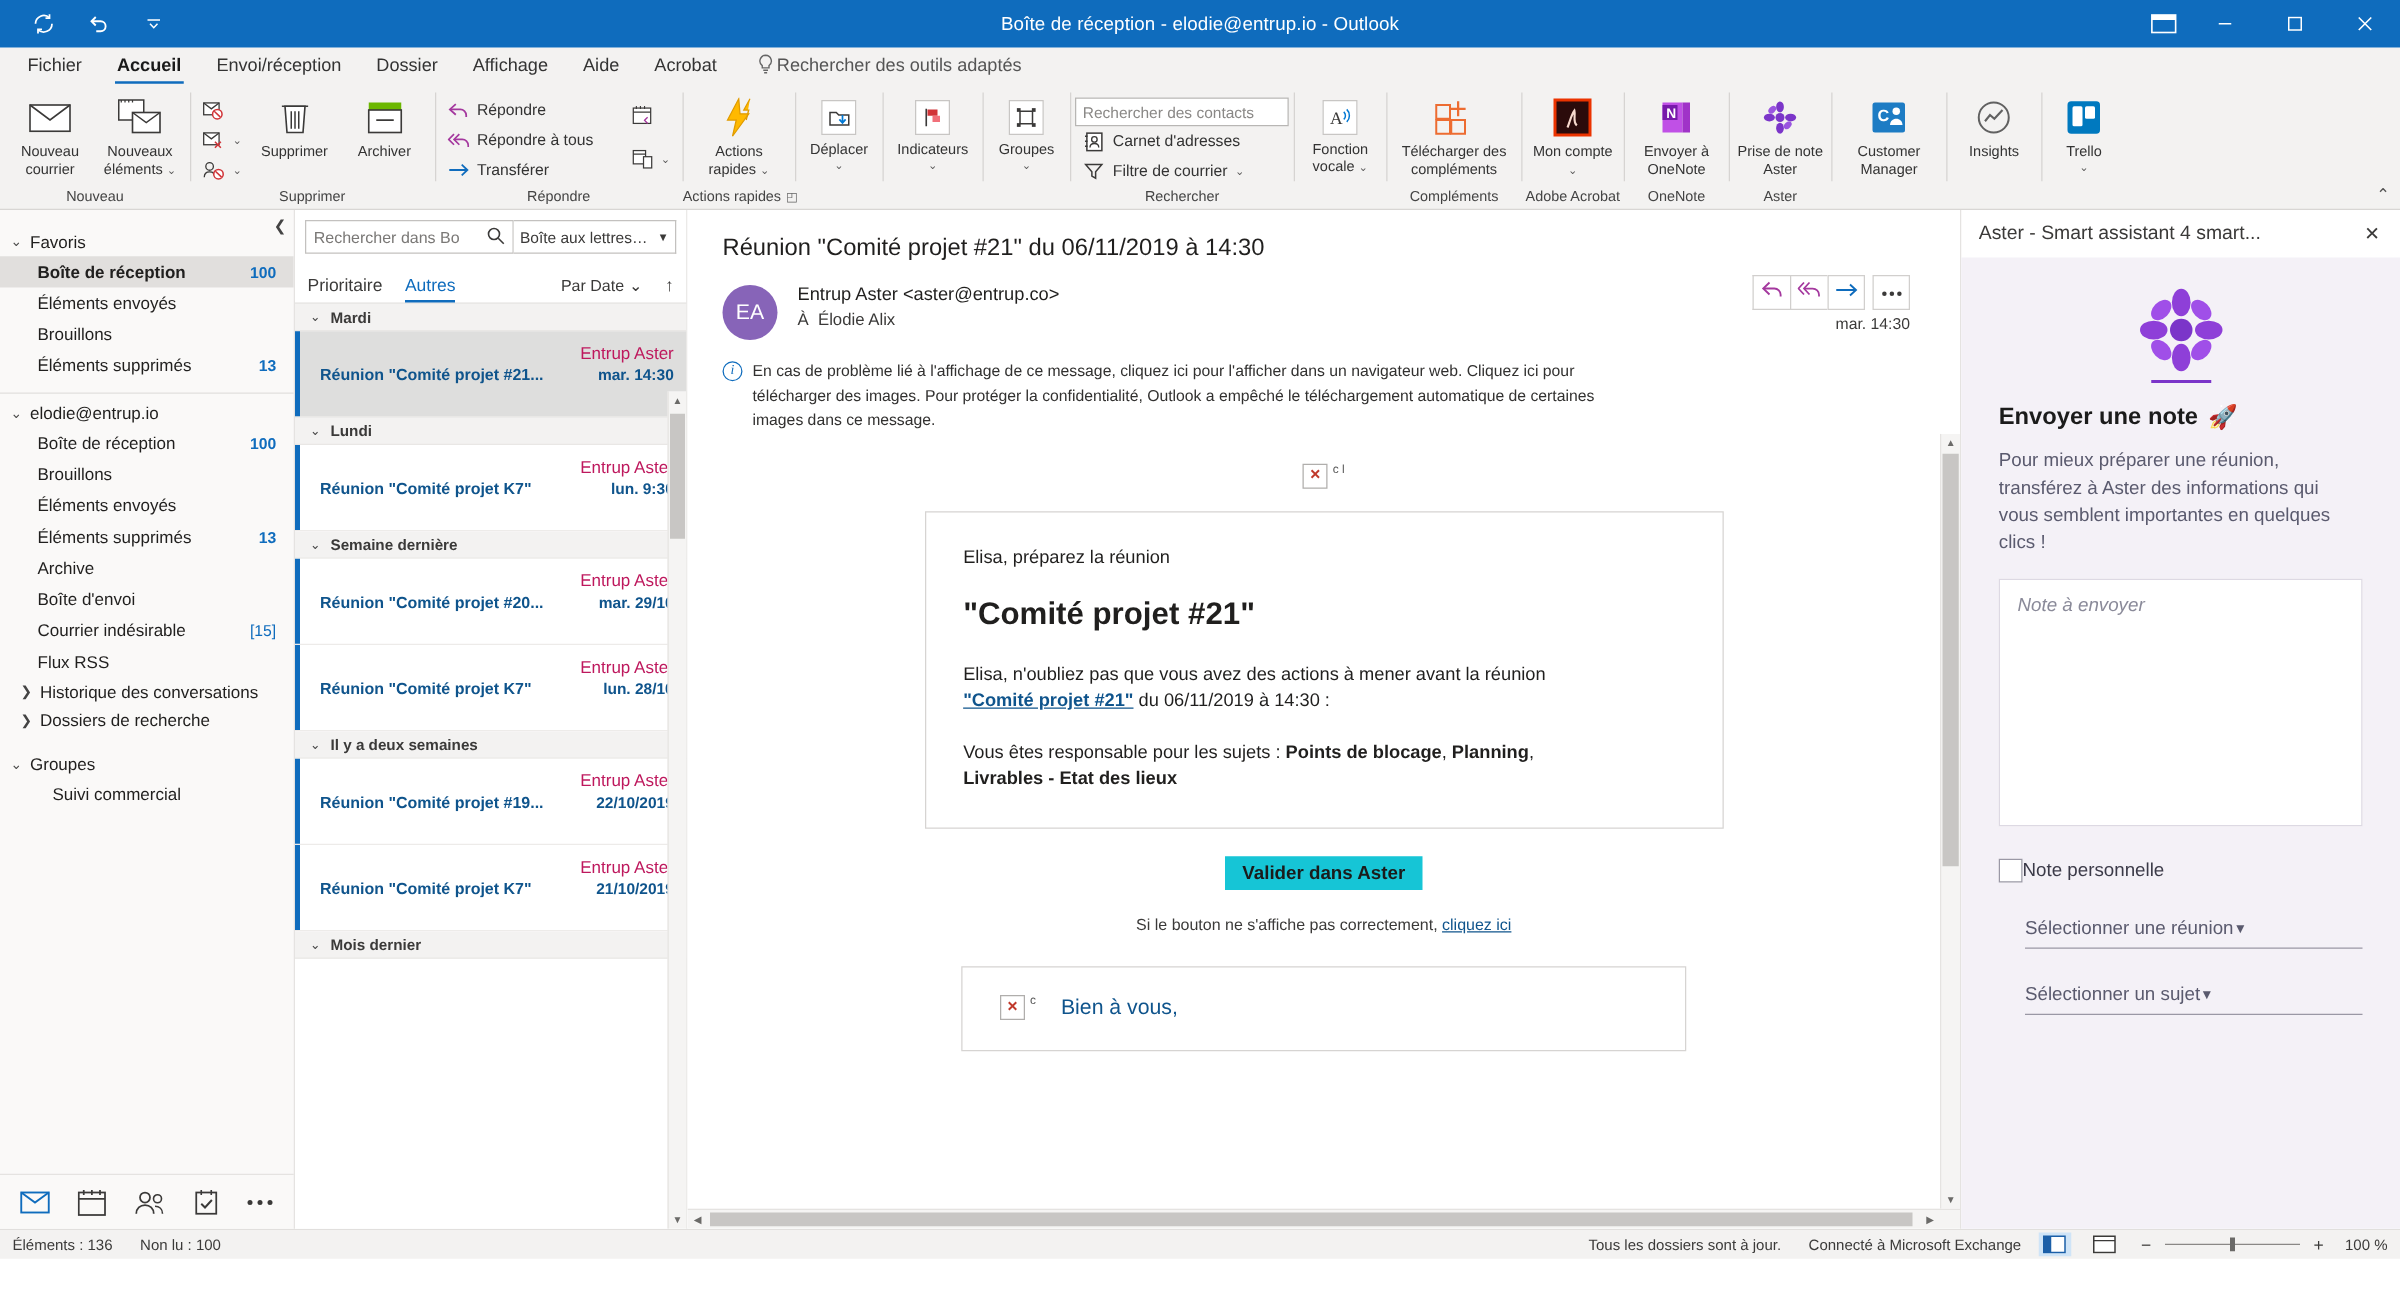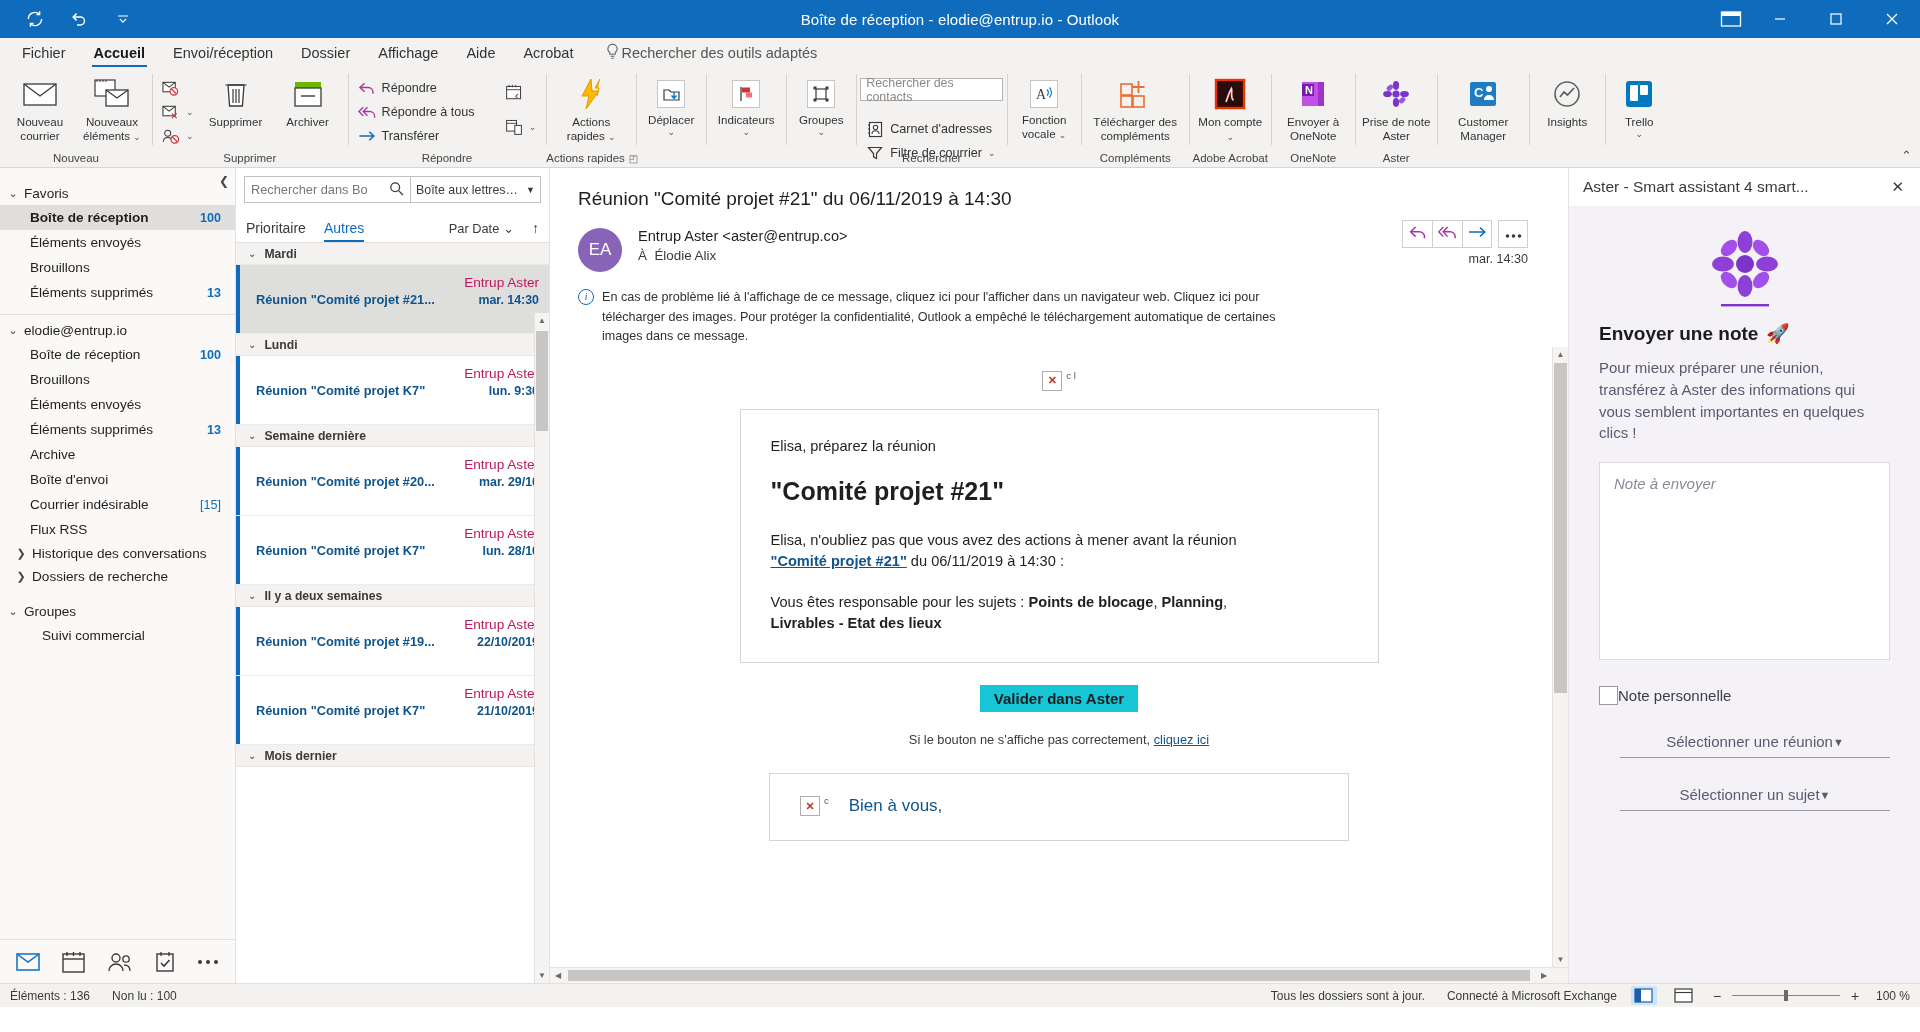--- a/index.html
+++ b/index.html
@@ -82,23 +82,23 @@
   .stack { display: flex; flex-direction: column; justify-content: flex-start; padding-top: 4px; }
   .smallbtn {
     display: flex; align-items: center; gap: 6px; height: 24px; padding: 0 6px;
     font-size: 12.6px; color: #333; cursor: pointer; white-space: nowrap;
   }
   .smallbtn .si { width: 18px; display: flex; align-items:center; justify-content:center; }
   .chev { font-size: 9px; color: #555; }
   .iconbox { width: 28px; height: 28px; border: 1px solid #c8c6c4; background: #fff;
     display:flex; align-items:center; justify-content:center; }
   .srchcontacts {
-    width: 143px; height: 23px; border: 1px solid #b8b6b4; background: #fff;
+    width: 171px; height: 23px; border: 1px solid #b8b6b4; background: #fff;
     font-size: 12.4px; color: #8a8886; display: flex; align-items: center; padding: 0 5px;
-    margin-bottom: 16px;
+    margin-bottom: 0;
   }
   .ribbon-collapse { position: absolute; right: 8px; bottom: 4px; color: #555; font-size: 13px; cursor:pointer; }
 
   
   .main { display: flex; height: 815px; background: #fff; }
 
   
   .folderpane {
     width: 236px; background: #faf9f8; display: flex; flex-direction: column;
     border-right: 1px solid #e5e3e1; position: relative;
@@ -243,21 +243,21 @@
   .addin-p { font-size: 15px; color: #5a5a6e; line-height: 1.45; margin-top: 12px; }
   .noteinput {
     margin-top: 18px; height: 198px; background: #fff; border: 1px solid #ddd9e3;
     padding: 12px 14px; font-size: 15px; color: #8a8a99; font-style: italic;
   }
   .checkrow { display: flex; align-items: center; gap: 0; margin-top: 26px; }
   .cbox { width: 19px; height: 19px; border: 1.5px solid #9a98a5; background: #fff; }
   .checkrow .lbl { font-size: 15px; color: #3b3a48; }
   .selrow {
     margin-top: 28px; border-bottom: 1px solid #9a98a5; padding-bottom: 7px;
-    display: flex; align-items: center; justify-content: center;
+    display: flex; align-items: center; justify-content: flex-start;
     font-size: 15px; color: #5a5a6e; cursor: pointer; margin-left: 21px;
   }
   .selrow .cv { font-size: 11px; color: #5a5a6e; }
 
   
   .statusbar {
     height: 24px; background: #f3f2f1; border-top: 1px solid #e1dfdd;
     display: flex; align-items: center; font-size: 12px; color: #3b3a39; padding: 0 10px;
   }
   .sb-left { display: flex; gap: 22px; }

